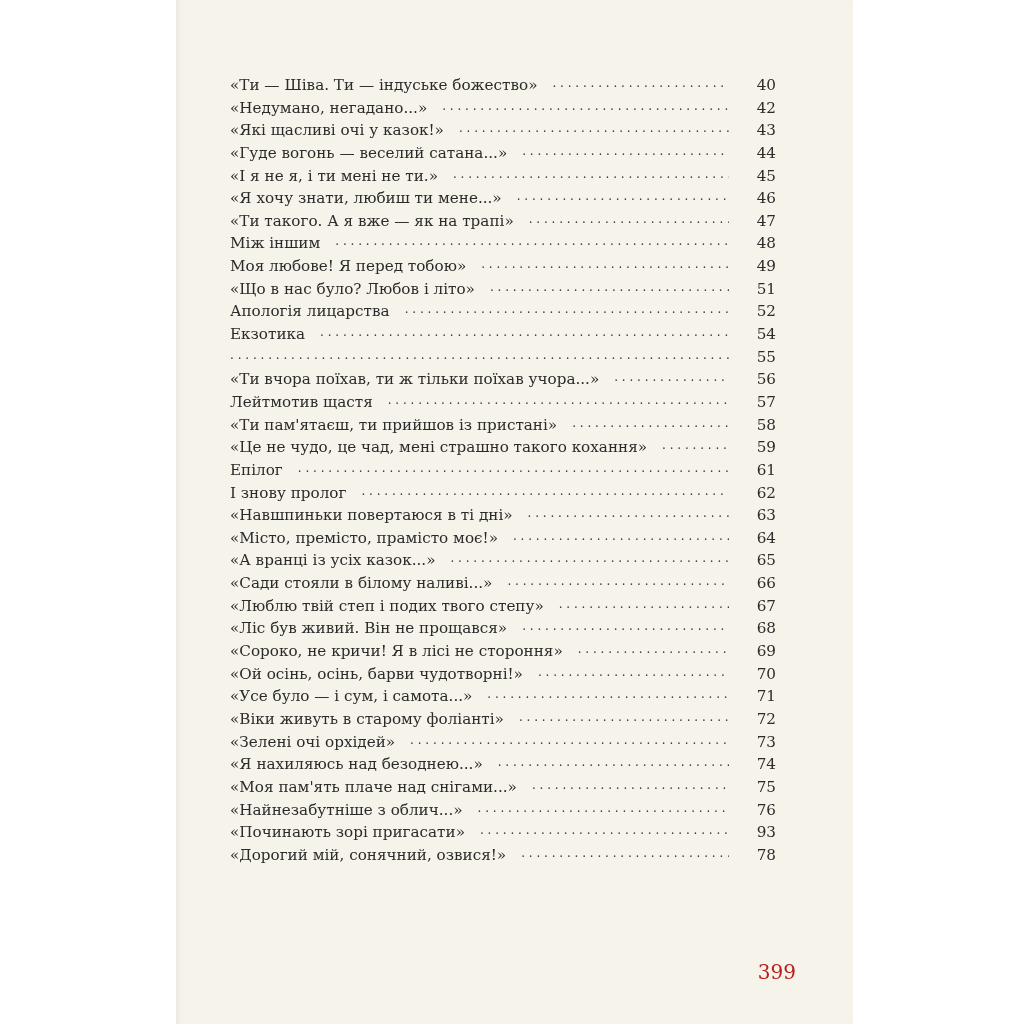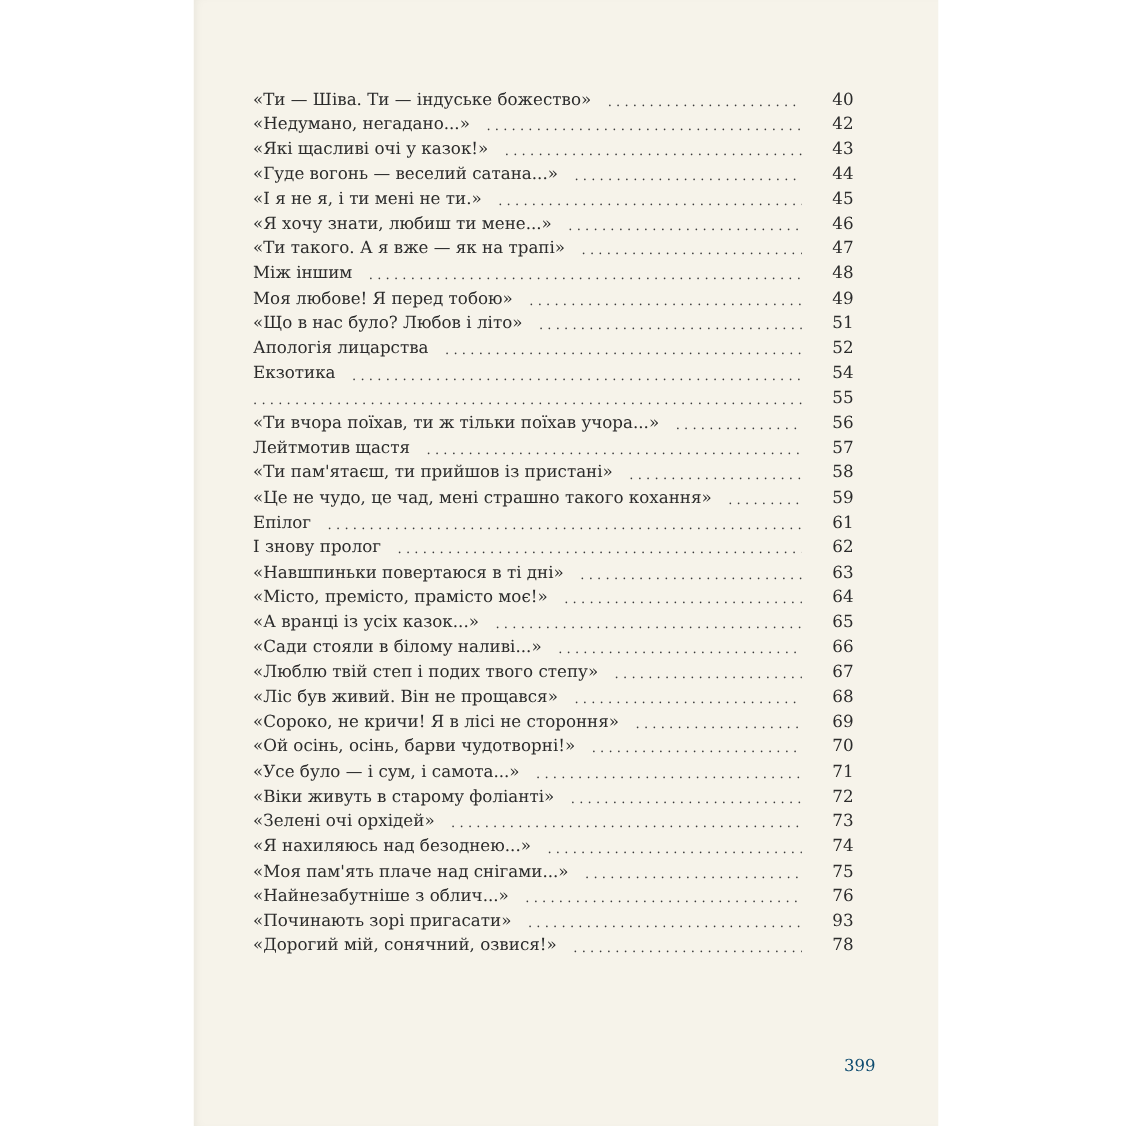--- a/index.html
+++ b/index.html
@@ -23,21 +23,21 @@
     position: absolute;
     left: 54px;
     top: 76px;
     width: 546px;
     margin: 0;
     padding: 0;
     list-style: none;
   }
   .toc-row {
     display: flex;
-    align-items: flex-end;
+    align-items: flex-start;
     height: 22.65px;
     font-family: "DejaVu Serif", serif;
     font-size: 15.2px;
     color: #2b2b2b;
     white-space: nowrap;
     overflow: hidden;
     gap: 11px;
   }
   .toc-title {
     flex: 0 0 auto;
@@ -60,22 +60,22 @@
     text-align: right;
     padding-left: 6px;
   }
   .folio {
     position: absolute;
     left: 560px;
     top: 960px;
     width: 60px;
     text-align: right;
     font-family: "DejaVu Serif", serif;
-    font-size: 15px;
-    color: #0c4a6e;
+    font-size: 20px;
+    color: #b91c1c;
   }
 </style>
 </head>
 <body>
 
 <div class="page">
   <ul class="toc" id="toc-list">
       <li class="toc-row">
     <span class="toc-title">«Ти — Шіва. Ти — індуське божество»</span>
     <span class="toc-dots"></span>

